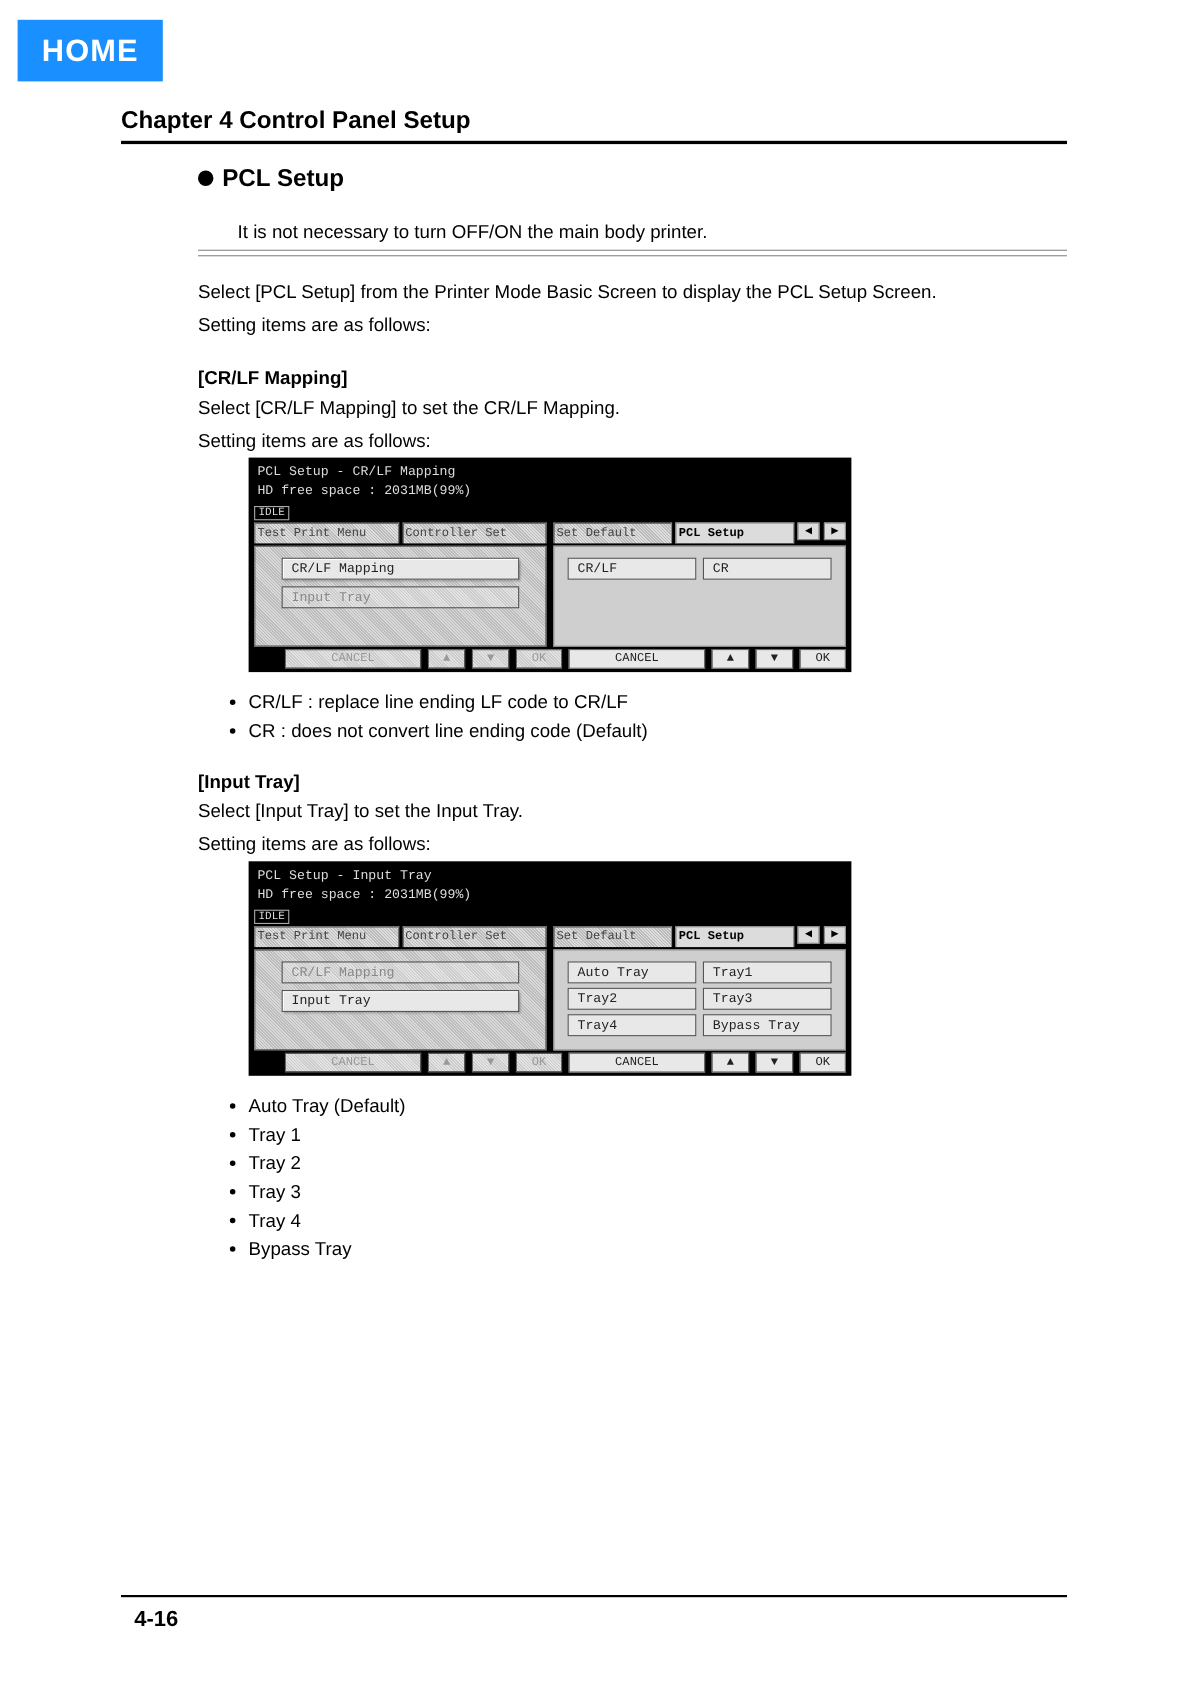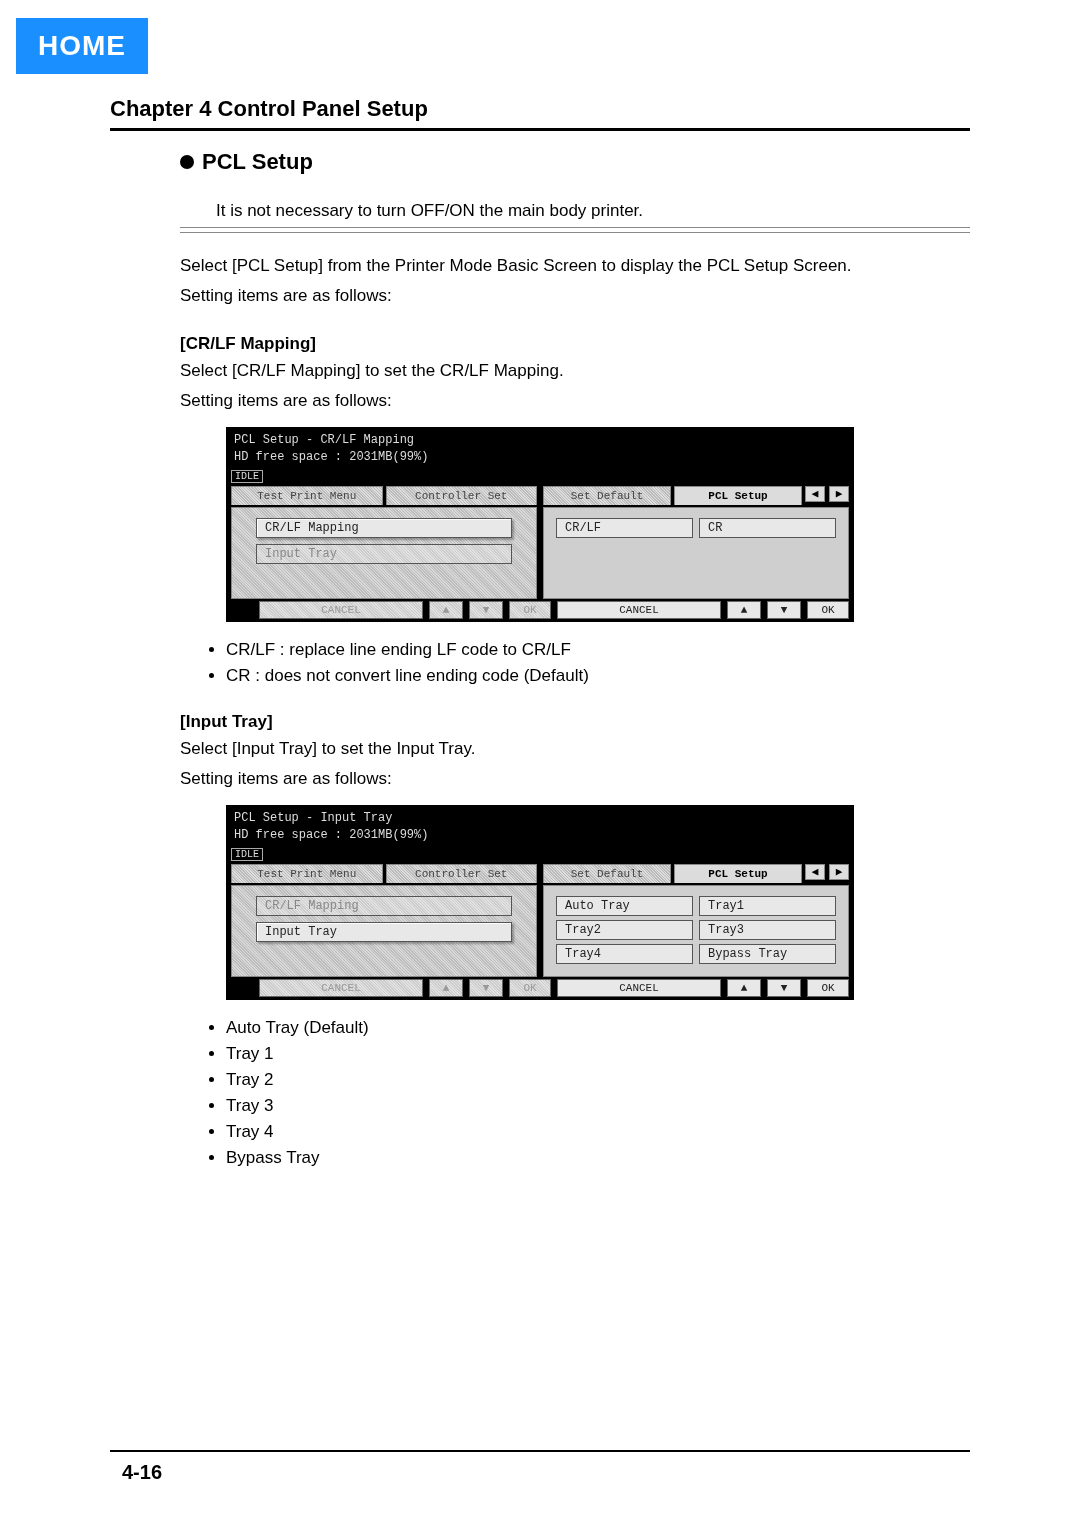--- a/index.html
+++ b/index.html
@@ -20,27 +20,27 @@
   .memo-lines-long { flex: 1; }
   .memo-label { font-family: Georgia, 'Times New Roman', serif; font-weight: bold; font-style: italic; font-size: 20px; color: #666; letter-spacing: 1px; text-shadow: 1px 1px 0 #ddd; }
   .memo-body { font-size: 17px; padding: 6px 0 6px 36px; }
   .memo-bottom { display: flex; gap: 4px; flex-direction: column; }
   .memo-bottom span { display: block; height: 1px; background: #888; }
   .para { font-size: 17px; margin-top: 20px; line-height: 1.5; }
   .subhead { font-weight: bold; font-size: 17px; margin-top: 26px; }
   .sublist { margin-top: 18px; padding-left: 46px; font-size: 17px; }
   .sublist li { list-style: disc; margin-bottom: 6px; }
   
-  .lcd { width: 628px; margin: 14px 0 0 46px; background: #000; padding: 5px 5px 3px 5px; font-family: 'Courier New', monospace; }
+  .lcd { width: 548px; margin: 3px 0 0 46px; background: #000; padding: 5px 5px 3px 5px; font-family: 'Courier New', monospace; }
   .lcd-top { color: #ddd; font-size: 12px; line-height: 1.25; padding: 1px 3px; }
   .lcd-stat { display: inline-block; border: 1px solid #aaa; color: #ddd; font-size: 10px; padding: 0 3px; margin-top: 1px; }
   .lcd-body { display: flex; gap: 6px; margin-top: 2px; }
   .lcd-left, .lcd-right { flex: 1; display: flex; flex-direction: column; gap: 2px; }
   .lcd-tabrow { display: flex; gap: 3px; align-items: stretch; }
-  .lcd-tab { flex: 1; background: repeating-linear-gradient(45deg,#bbb,#bbb 1px,#ddd 1px,#ddd 2px); color: #444; font-size: 11px; text-align: center; padding: 3px 2px; border: 1px solid #888; border-bottom: none; }
+  .lcd-tab { flex: 1; background: repeating-linear-gradient(45deg,#bbb,#bbb 1px,#ddd 1px,#ddd 2px); color: #444; font-size: 11px; text-align: left; padding: 3px 2px; border: 1px solid #888; border-bottom: none; }
   .lcd-tab.active { background: #dcdcdc; color: #000; font-weight: bold; }
   .lcd-nav { display: flex; gap: 4px; }
   .lcd-navbtn { width: 20px; background: #ddd; border: 1px solid #888; font-size: 11px; text-align: center; line-height: 14px; height: 16px; }
   .lcd-pane { background: repeating-linear-gradient(45deg,#bdbdbd,#bdbdbd 1px,#d8d8d8 1px,#d8d8d8 2px); min-height: 92px; padding: 10px 8px 6px 8px; border: 1px solid #888; }
   .lcd-pane-right { background: #cfcfcf; }
   .lcd-item { background: #e8e8e8; border: 1px solid #555; font-size: 12px; padding: 2px 8px; margin: 0 16px 6px 16px; color: #222; text-align: left; min-height: 18px; display:flex; align-items:center; }
   .lcd-item.muted { color: #888; background: repeating-linear-gradient(45deg,#ccc,#ccc 1px,#e2e2e2 1px,#e2e2e2 2px); }
   .lcd-item.sel { box-shadow: inset 1px 1px 0 #fff, 2px 2px 2px rgba(0,0,0,.3); }
   .lcd-grid2 { display: grid; grid-template-columns: 1fr 1fr; gap: 4px 6px; margin: 0 4px 6px 4px; }
   .lcd-grid2 .lcd-item { margin: 0; text-align: center; }

